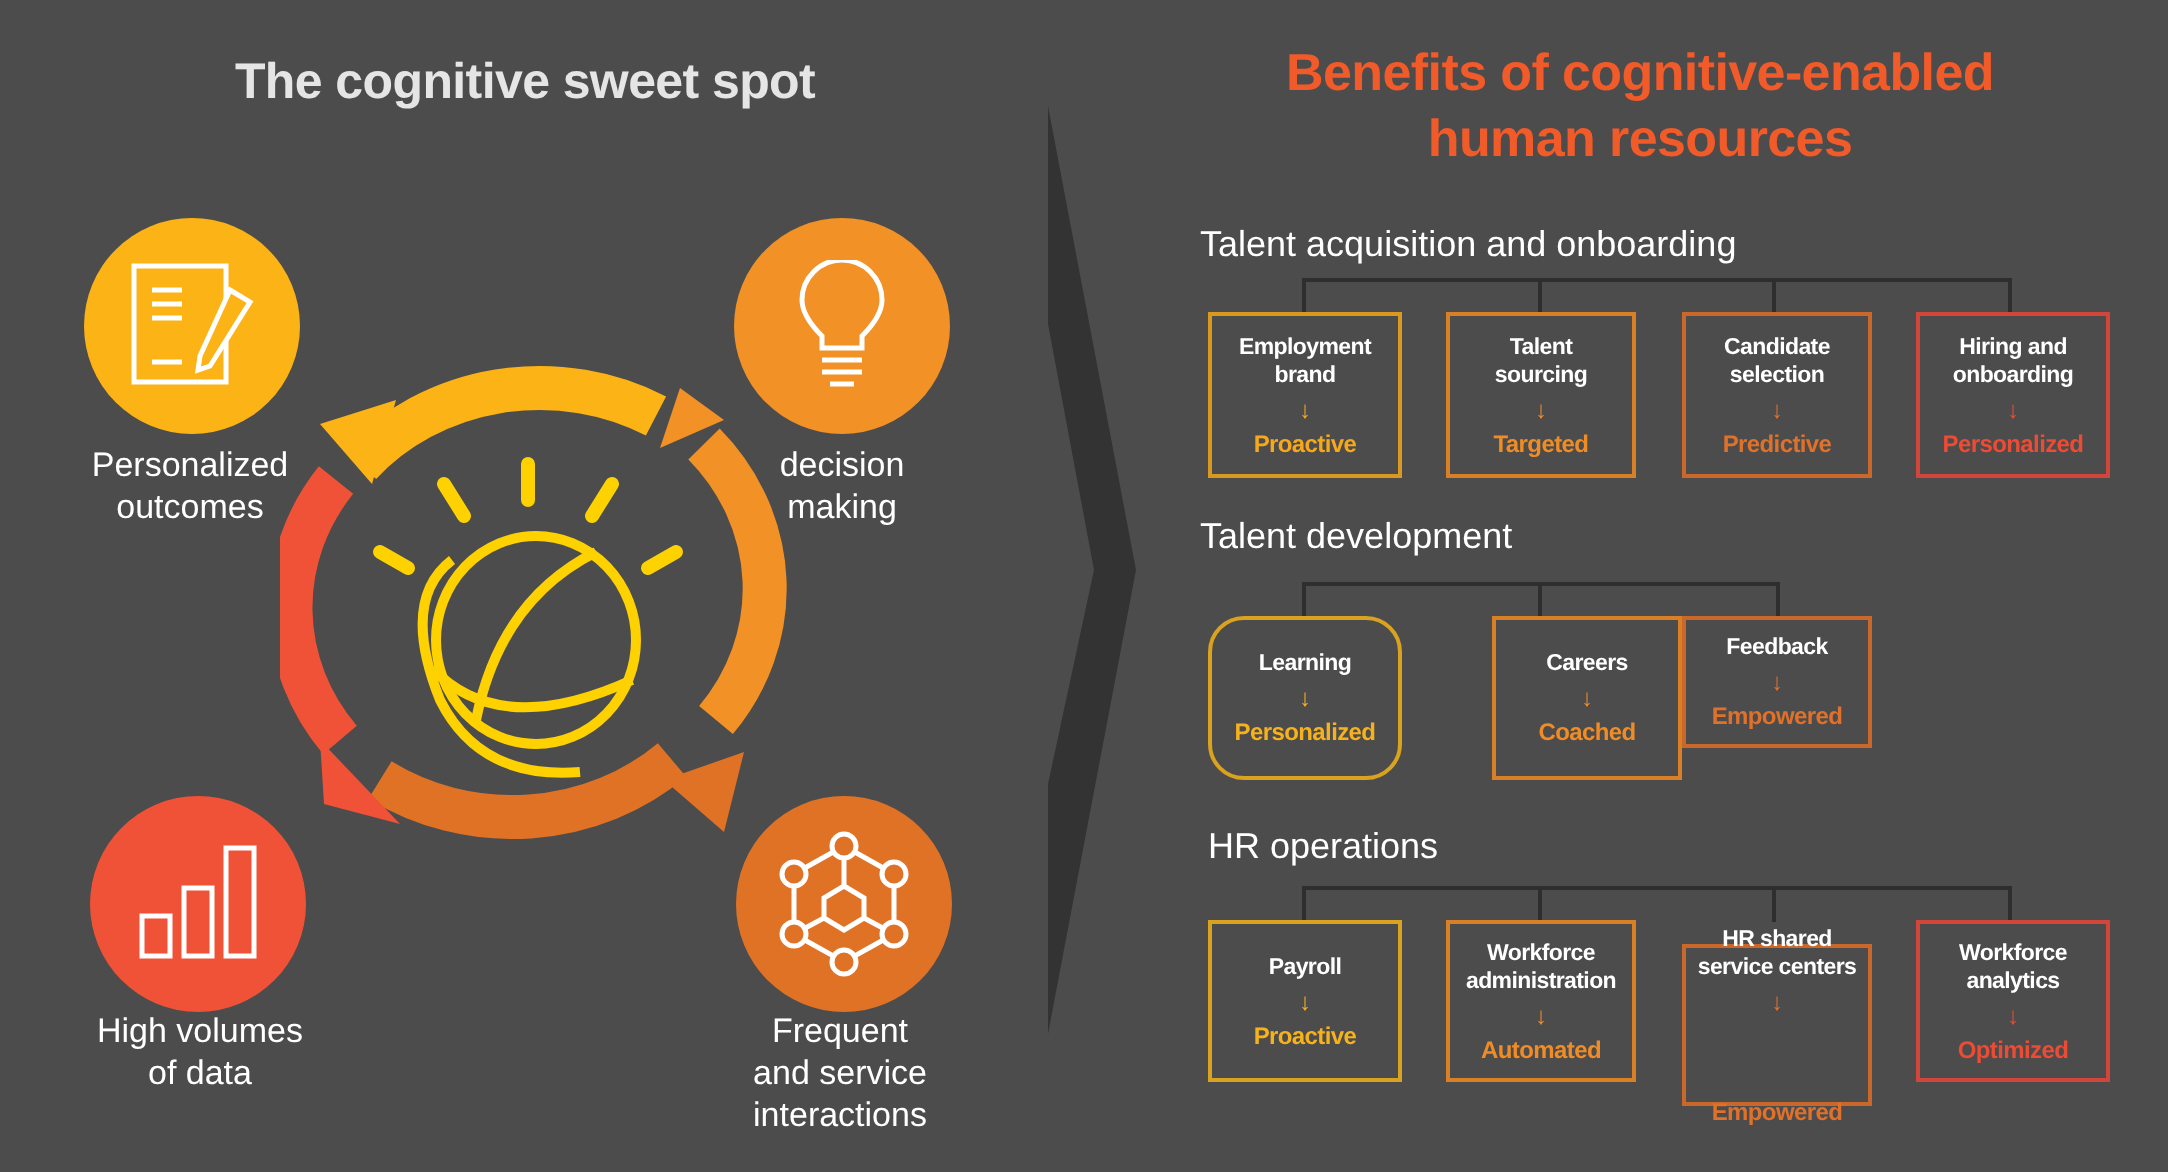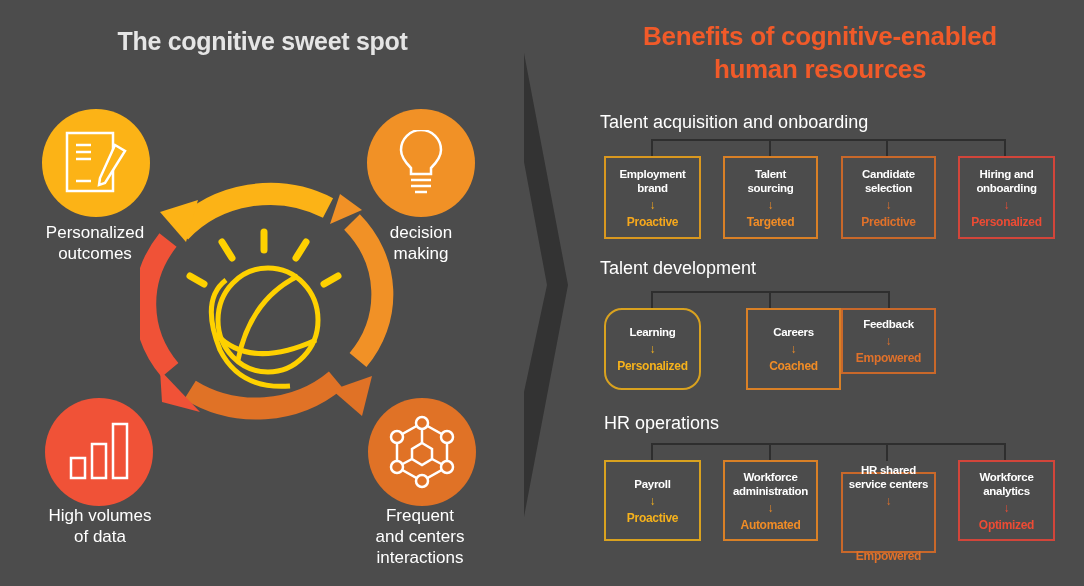--- a/index.html
+++ b/index.html
@@ -139,21 +139,21 @@
       <circle cx="62" cy="22" r="6"></circle>
       <circle cx="62" cy="52" r="6"></circle>
       <circle cx="37" cy="66" r="6"></circle>
       <circle cx="12" cy="52" r="6"></circle>
       <circle cx="12" cy="22" r="6"></circle>
     </g>
   </svg>
 </div>
 <div class="abs feature-label" style="left:355px;width:130px;top:505px;">
   <div>Frequent</div>
-  <div>and centers</div>
+  <div>and service</div>
   <div>interactions</div>
 </div>
 
 <div class="abs section-title" style="left:600px;top:112px;">Talent acquisition and onboarding</div>
 <div class="abs connector" style="left:651px;top:139px;width:355px;height:18px;"></div>
 <div class="abs vline" style="left:769px;top:139px;height:18px;"></div>
 <div class="abs vline" style="left:886px;top:139px;height:18px;"></div>
 
 <div class="abs box" style="left:604px;top:156px;width:97px;height:83px;border-color:#d9981f;">
   <div class="name">Employment</div>

